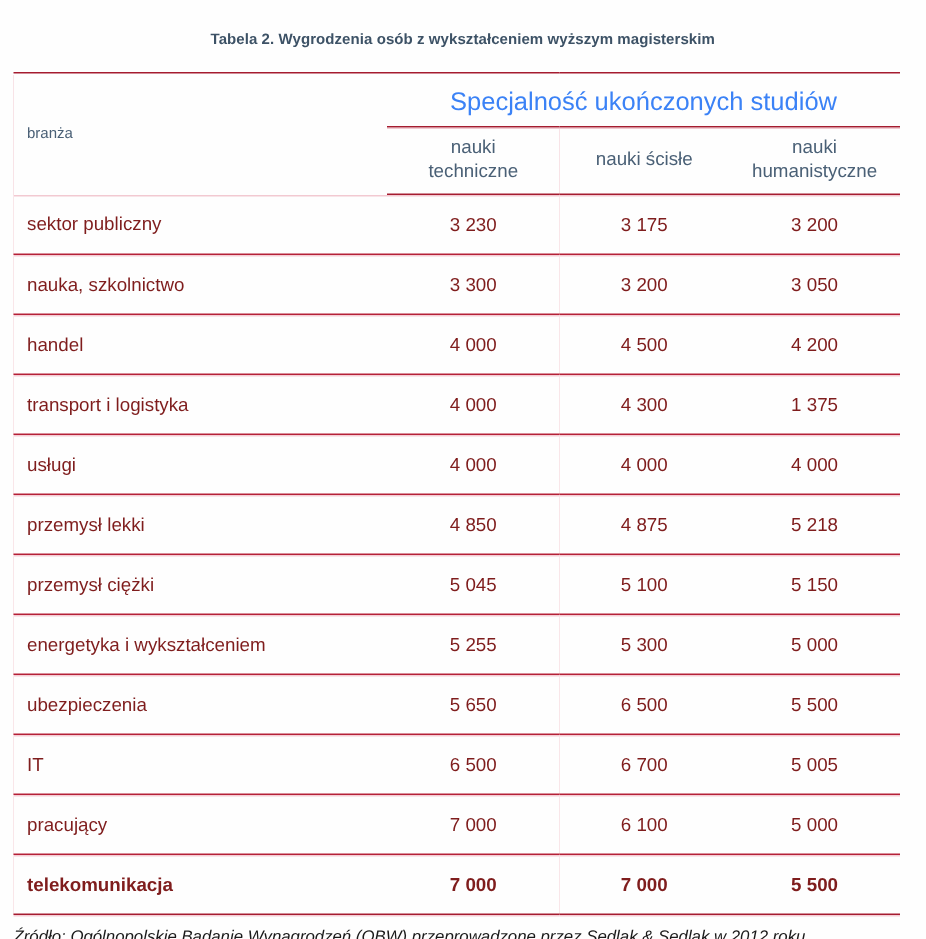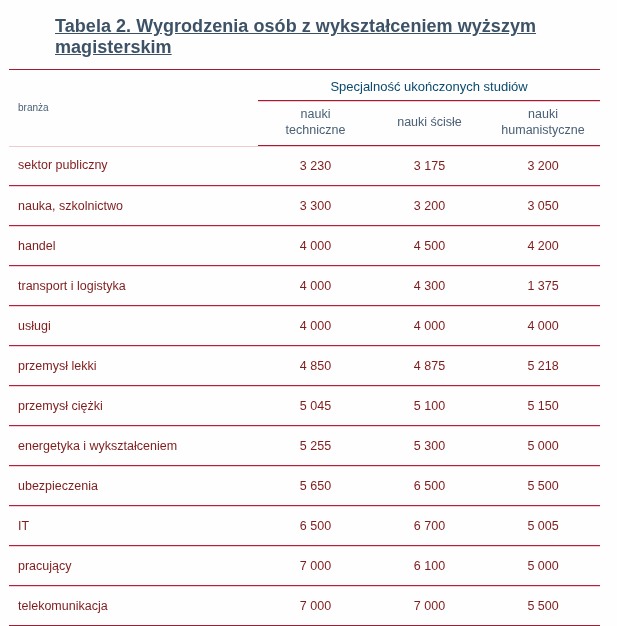--- a/index.html
+++ b/index.html
@@ -18,26 +18,26 @@
     width: 617px;
     height: 626px;
     box-sizing: border-box;
     background: #fefefe;
   }
 
   
   .title {
     margin: 0;
     padding: 16px 55px 0 55px;
-    font-size: 18px;
+    text-align: center;
+    font-size: 10px;
     font-weight: bold;
     line-height: 21px;
     color: #3d5266;
     letter-spacing: 0.05px;
-    text-decoration: underline;
   }
   .title-line-2 {
     display: block;
   }
 
   
   .tbl-wrap {
     padding: 0 17px 0 9px;
     margin-top: 11px;
   }
@@ -51,22 +51,22 @@
   table.data col.c-scisle   { width: 113px; }
   table.data col.c-human    { width: 114px; }
 
   
   .rule-top td {
     border-top: 1.4px solid #a51c30;
     box-shadow: 0 1px 0 0 #f2c9d1;
   }
   .hdr-span-cell {
     text-align: center;
-    font-size: 13px;
-    color: #0c4a6e;
+    font-size: 17px;
+    color: #3b82f6;
     padding: 9px 0 6px 0;
     vertical-align: bottom;
   }
   .hdr-branza-cell {
     font-size: 10px;
     color: #4a6076;
     padding-left: 9px;
     vertical-align: middle;
   }
   .hdr-sub-cell {
@@ -88,20 +88,21 @@
 
   tr.data-row td {
     border-bottom: 1.1px solid #b52138;
     box-shadow: 0 1px 0 0 #f4ced5;
     height: 37px;
     font-size: 12.5px;
     color: #7f1d1d;
   }
   tr.data-row:last-child td {
     border-bottom: 1.3px solid #a51c30;
+    font-weight: bold;
   }
   td.branza {
     padding-left: 9px;
     text-align: left;
     white-space: nowrap;
   }
   td.num {
     text-align: center;
   }
 

